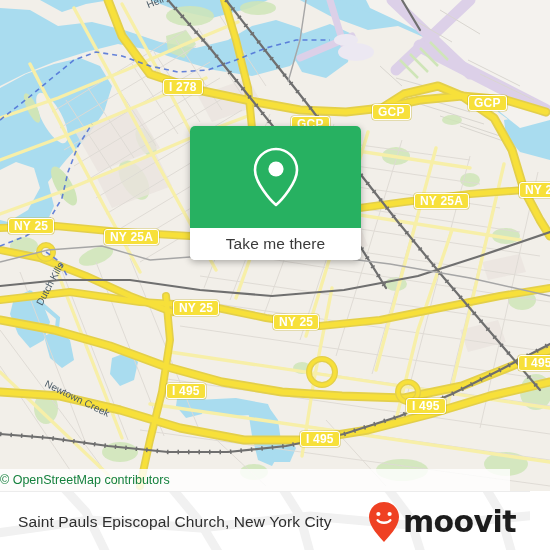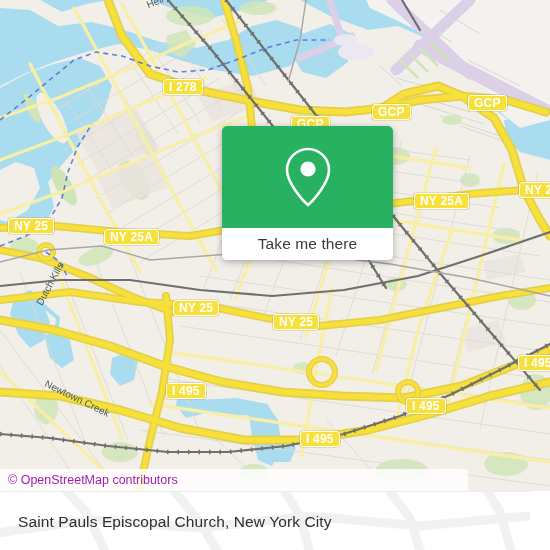--- a/index.html
+++ b/index.html
@@ -6,23 +6,23 @@
   body{width:550px;height:550px;overflow:hidden;font-family:"Liberation Sans",sans-serif;}
 
   #app{position:relative;width:550px;height:550px;}
 
   
   #map{position:absolute;left:0;top:0;width:550px;height:491px;overflow:hidden;background:#f2efe9;}
   #map svg{position:absolute;left:0;top:0;}
 
   
   .attrib{
-    position:absolute;left:0;bottom:0;width:468px;height:22px;
+    position:absolute;left:0;bottom:0;width:510px;height:22px;
     background:rgba(255,255,255,.82);
-    font-size:12.5px;color:#a21caf;line-height:22px;padding-left:8px;
+    font-size:12.5px;color:#15803d;line-height:22px;padding-left:0;
     box-sizing:border-box;white-space:nowrap;
   }
 
   
   .shield{
     position:absolute;background:#f7e03a;border:1.6px solid #fff;
     border-radius:3px;color:#fff;font-weight:bold;font-size:12px;
     line-height:14px;padding:0 5px;white-space:nowrap;
     box-shadow:0 0 0 .6px rgba(190,170,20,.55);
     letter-spacing:.2px;
@@ -34,21 +34,20 @@
     position:absolute;color:#4a5a66;font-size:10px;white-space:nowrap;
     font-family:"Liberation Sans",sans-serif;
   }
 
   
   #card{
     position:absolute;left:190px;top:126px;width:171px;height:134px;
     border-radius:5px;overflow:hidden;
     box-shadow:0 2px 7px rgba(0,0,0,.30);
     background:#fff;
-    margin-left:32px;
   }
   #card-green{
     height:102px;background:#27b161;position:relative;
     display:flex;align-items:center;justify-content:center;
   }
   #card-green svg{display:block;}
   #card-label{
     height:32px;background:#fff;display:flex;align-items:center;
     justify-content:center;font-size:15.5px;color:#3a3a3a;
     letter-spacing:.1px;
@@ -404,15 +403,24 @@
         <path d="M40,-10 L86,40 L120,110"></path>
         <path d="M150,-10 L200,50 L236,110"></path>
         <path d="M266,-10 L300,44 L318,110"></path>
         <path d="M368,-10 L410,46 L430,110"></path>
         <path d="M470,-10 L500,40 L520,110"></path>
         <path d="M-10,62 L90,48 L200,56 L310,44 L420,54 L550,42"></path>
         <path d="M-10,104 L110,96 L240,102 L370,94 L500,100"></path>
       </g>
     </svg>
     <div id="footer-title">Saint Pauls Episcopal Church, New York City</div>
+    <div id="footer-logo">
+      <svg width="32" height="42" viewBox="0 0 32 42">
+        <path d="M16,1 C7.7,1 1,7.7 1,16 C1,26 12,36 16,41 C20,36 31,26 31,16 C31,7.7 24.3,1 16,1 Z" fill="#ef4123"></path>
+        <circle cx="10.4" cy="13" r="2.1" fill="#ffffff"></circle>
+        <circle cx="21.6" cy="13" r="2.1" fill="#ffffff"></circle>
+        <path d="M9.6,19.2 C11.6,22.6 20.4,22.6 22.4,19.2" fill="none" stroke="#ffffff" stroke-width="2.3" stroke-linecap="round"></path>
+      </svg>
+      <span class="word">moovit</span>
+    </div>
   </div>
 
 </div>
 
 </body></html>

